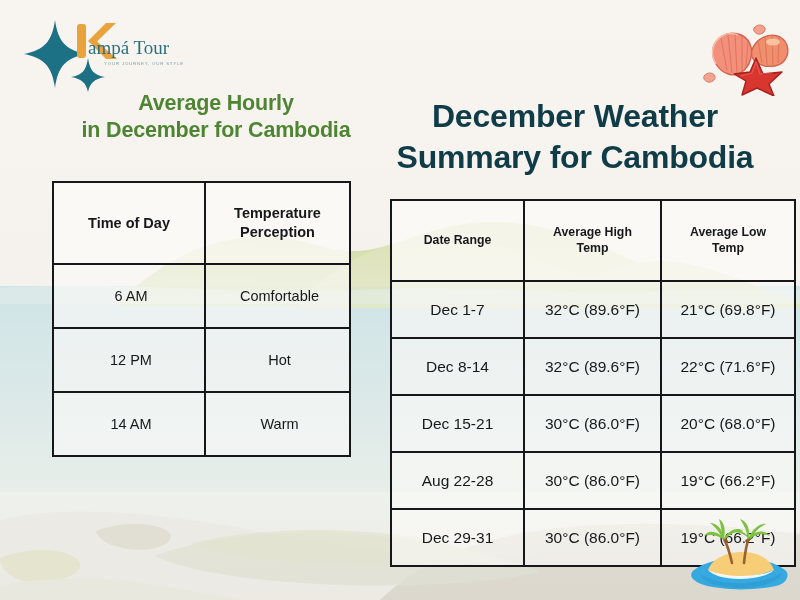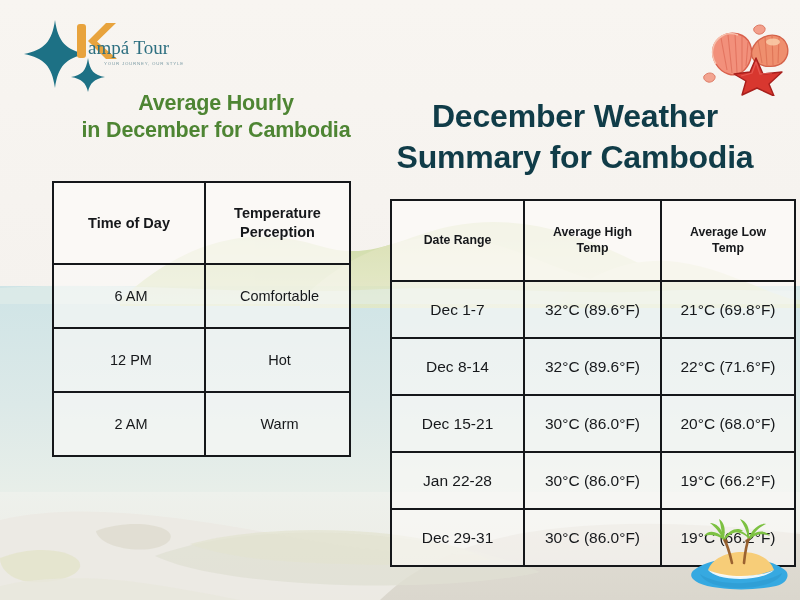--- a/index.html
+++ b/index.html
@@ -245,21 +245,21 @@
     <tbody>
       <tr>
         <td>6 AM</td>
         <td>Comfortable</td>
       </tr>
       <tr>
         <td>12 PM</td>
         <td>Hot</td>
       </tr>
       <tr>
-        <td>2 AM</td>
+        <td>14 AM</td>
         <td>Warm</td>
       </tr>
     </tbody>
   </table>
 
   <table class="tbl" id="table-right">
     <colgroup>
         <col class="c1">
         <col class="c2">
         <col class="c3">
@@ -289,21 +289,21 @@
         <td>Dec 8-14</td>
         <td>32°C (89.6°F)</td>
         <td>22°C (71.6°F)</td>
       </tr>
       <tr>
         <td>Dec 15-21</td>
         <td>30°C (86.0°F)</td>
         <td>20°C (68.0°F)</td>
       </tr>
       <tr>
-        <td>Jan 22-28</td>
+        <td>Aug 22-28</td>
         <td>30°C (86.0°F)</td>
         <td>19°C (66.2°F)</td>
       </tr>
       <tr>
         <td>Dec 29-31</td>
         <td>30°C (86.0°F)</td>
         <td>19°C (66.2°F)</td>
       </tr>
     </tbody>
   </table>

